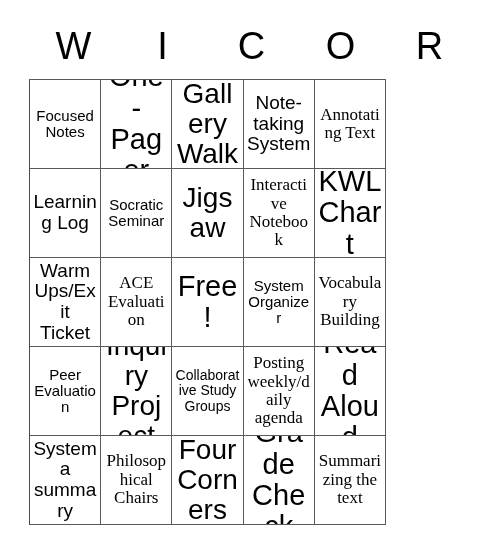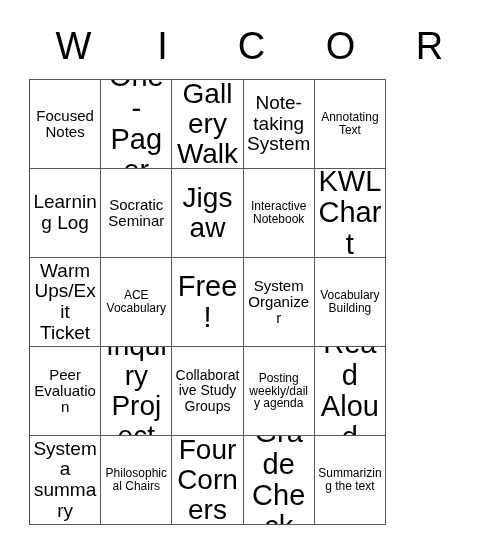--- a/index.html
+++ b/index.html
@@ -78,21 +78,21 @@
     line-height: 1.08;
     color: #000000;
     word-wrap: break-word;
   }
 
   
   .fs-xl  .cell-text { font-size: 29px; }
   .fs-lg  .cell-text { font-size: 28px; }
   .fs-md  .cell-text { font-size: 19px; }
   .fs-sm  .cell-text { font-size: 15px; }
-  .fs-xs  .cell-text { font-size: 12px; }
+  .fs-xs  .cell-text { font-size: 17px; font-family: Liberation Serif, serif; }
   .fs-xxs .cell-text { font-size: 14px; }
 </style>
 </head>
 <body>
 
 <div id="card">
 
   <div id="header-row">
     <div class="header-letter">W</div>
     <div class="header-letter">I</div>
@@ -132,21 +132,21 @@
       <span class="cell-text">Interactive Notebook</span>
     </div>
     <div class="cell fs-xl">
       <span class="cell-text">KWL Chart</span>
     </div>
 
     <div class="cell fs-md">
       <span class="cell-text">Warm Ups/Exit Ticket</span>
     </div>
     <div class="cell fs-xs">
-      <span class="cell-text">ACE Vocabulary</span>
+      <span class="cell-text">ACE Evaluation</span>
     </div>
     <div class="cell fs-xl">
       <span class="cell-text">Free!</span>
     </div>
     <div class="cell fs-sm">
       <span class="cell-text">System Organizer</span>
     </div>
     <div class="cell fs-xs">
       <span class="cell-text">Vocabulary Building</span>
     </div>

